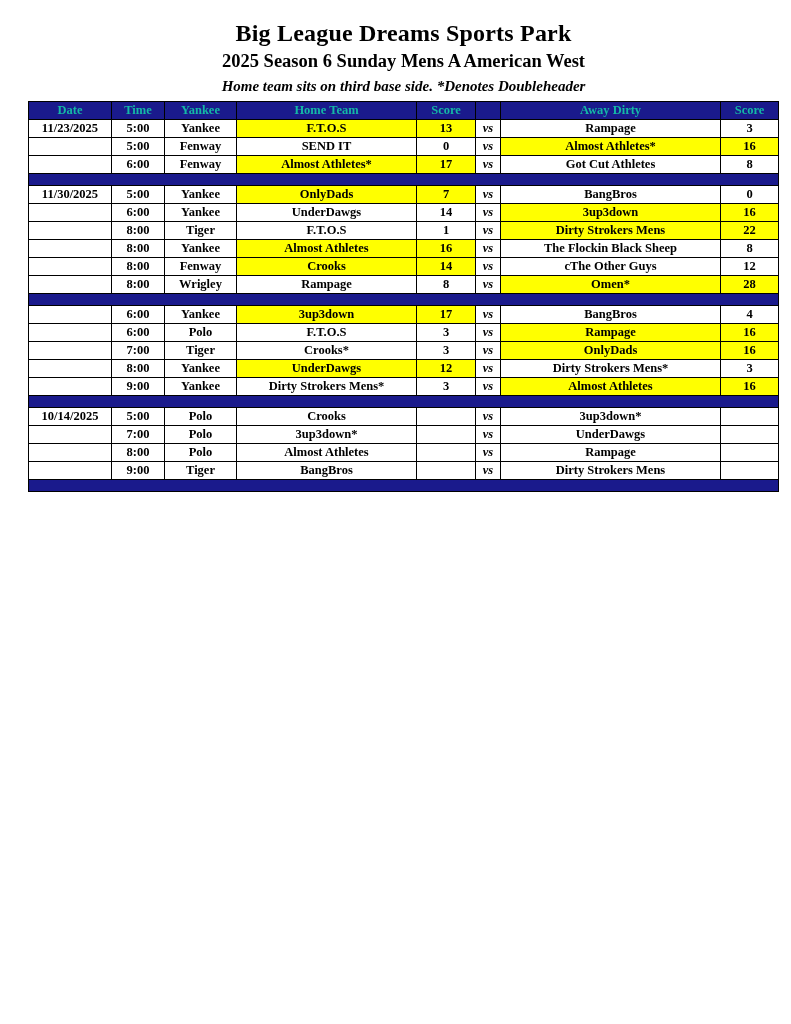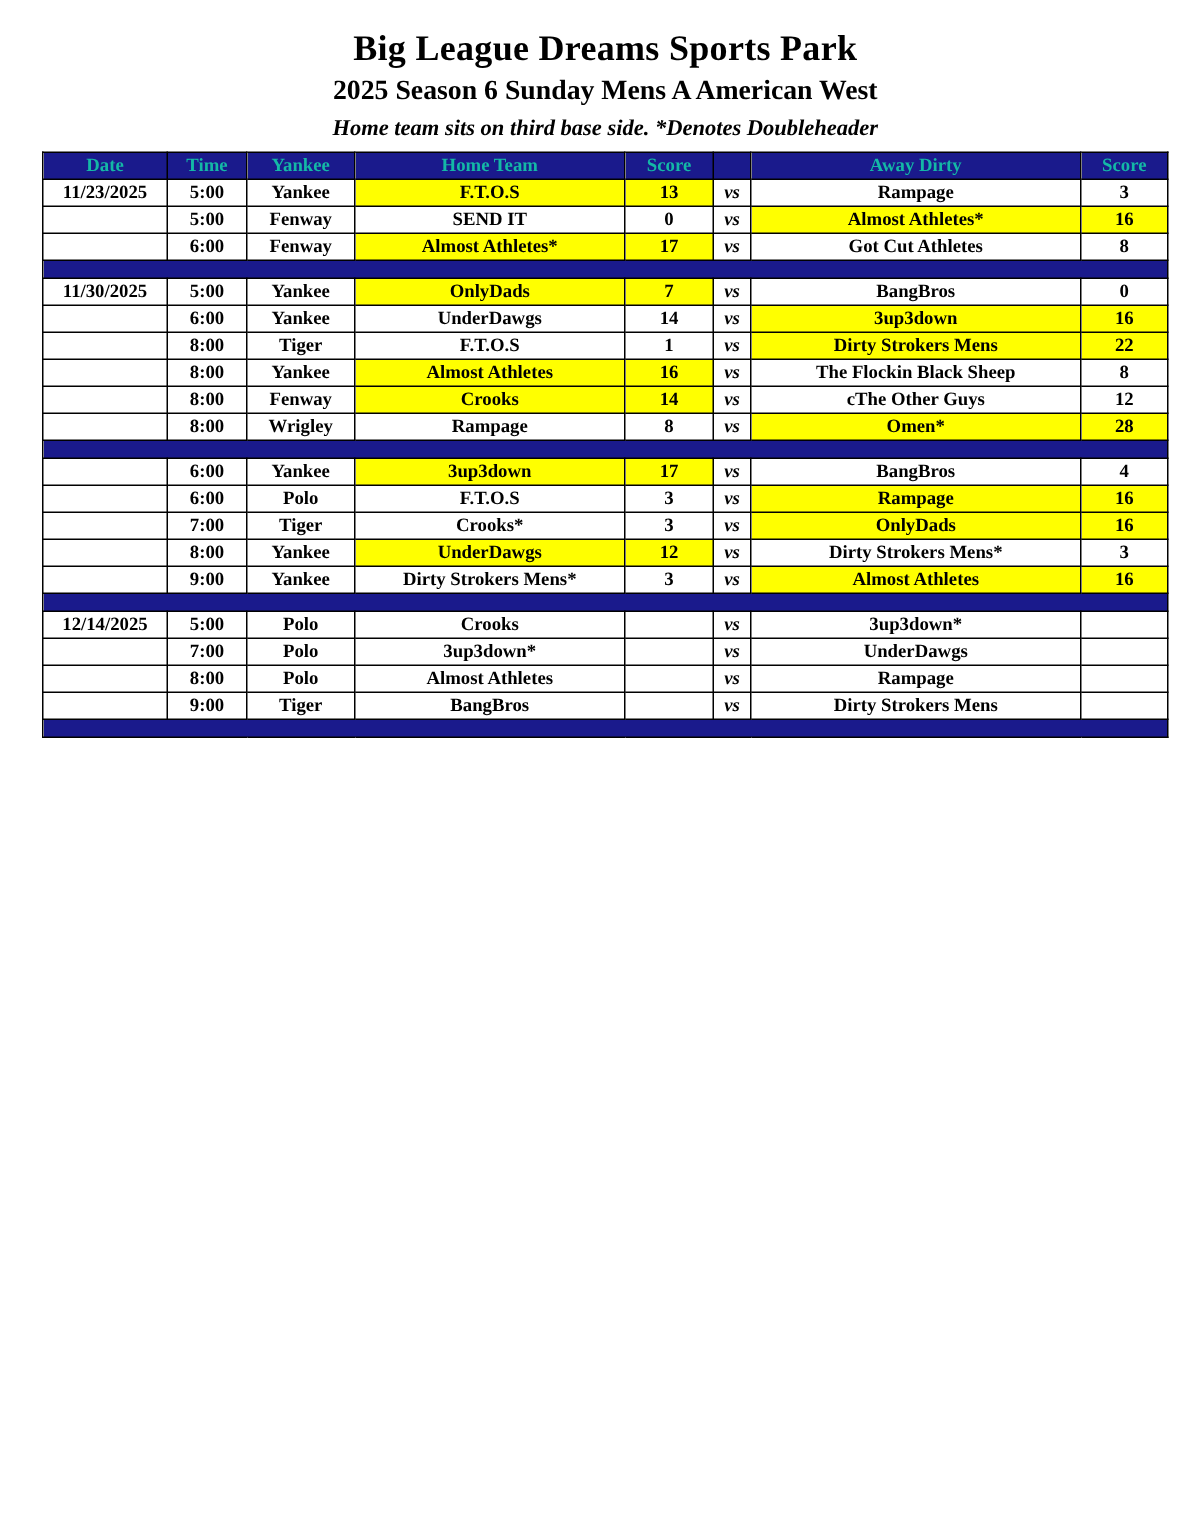--- a/index.html
+++ b/index.html
@@ -270,21 +270,21 @@
           <td class="plain">Dirty Strokers Mens*</td>
           <td class="plain">3</td>
           <td class="vs plain">vs</td>
           <td class="hl">Almost Athletes</td>
           <td class="hl">16</td>
         </tr>
         <tr class="spacer">
           <td colspan="8"></td>
         </tr>
         <tr>
-          <td class="plain">12/14/2025</td>
+          <td class="plain">10/14/2025</td>
           <td class="plain">5:00</td>
           <td class="plain">Polo</td>
           <td class="plain">Crooks</td>
           <td class="plain"></td>
           <td class="vs plain">vs</td>
           <td class="plain">3up3down*</td>
           <td class="plain"></td>
         </tr>
         <tr>
           <td class="plain"></td>

